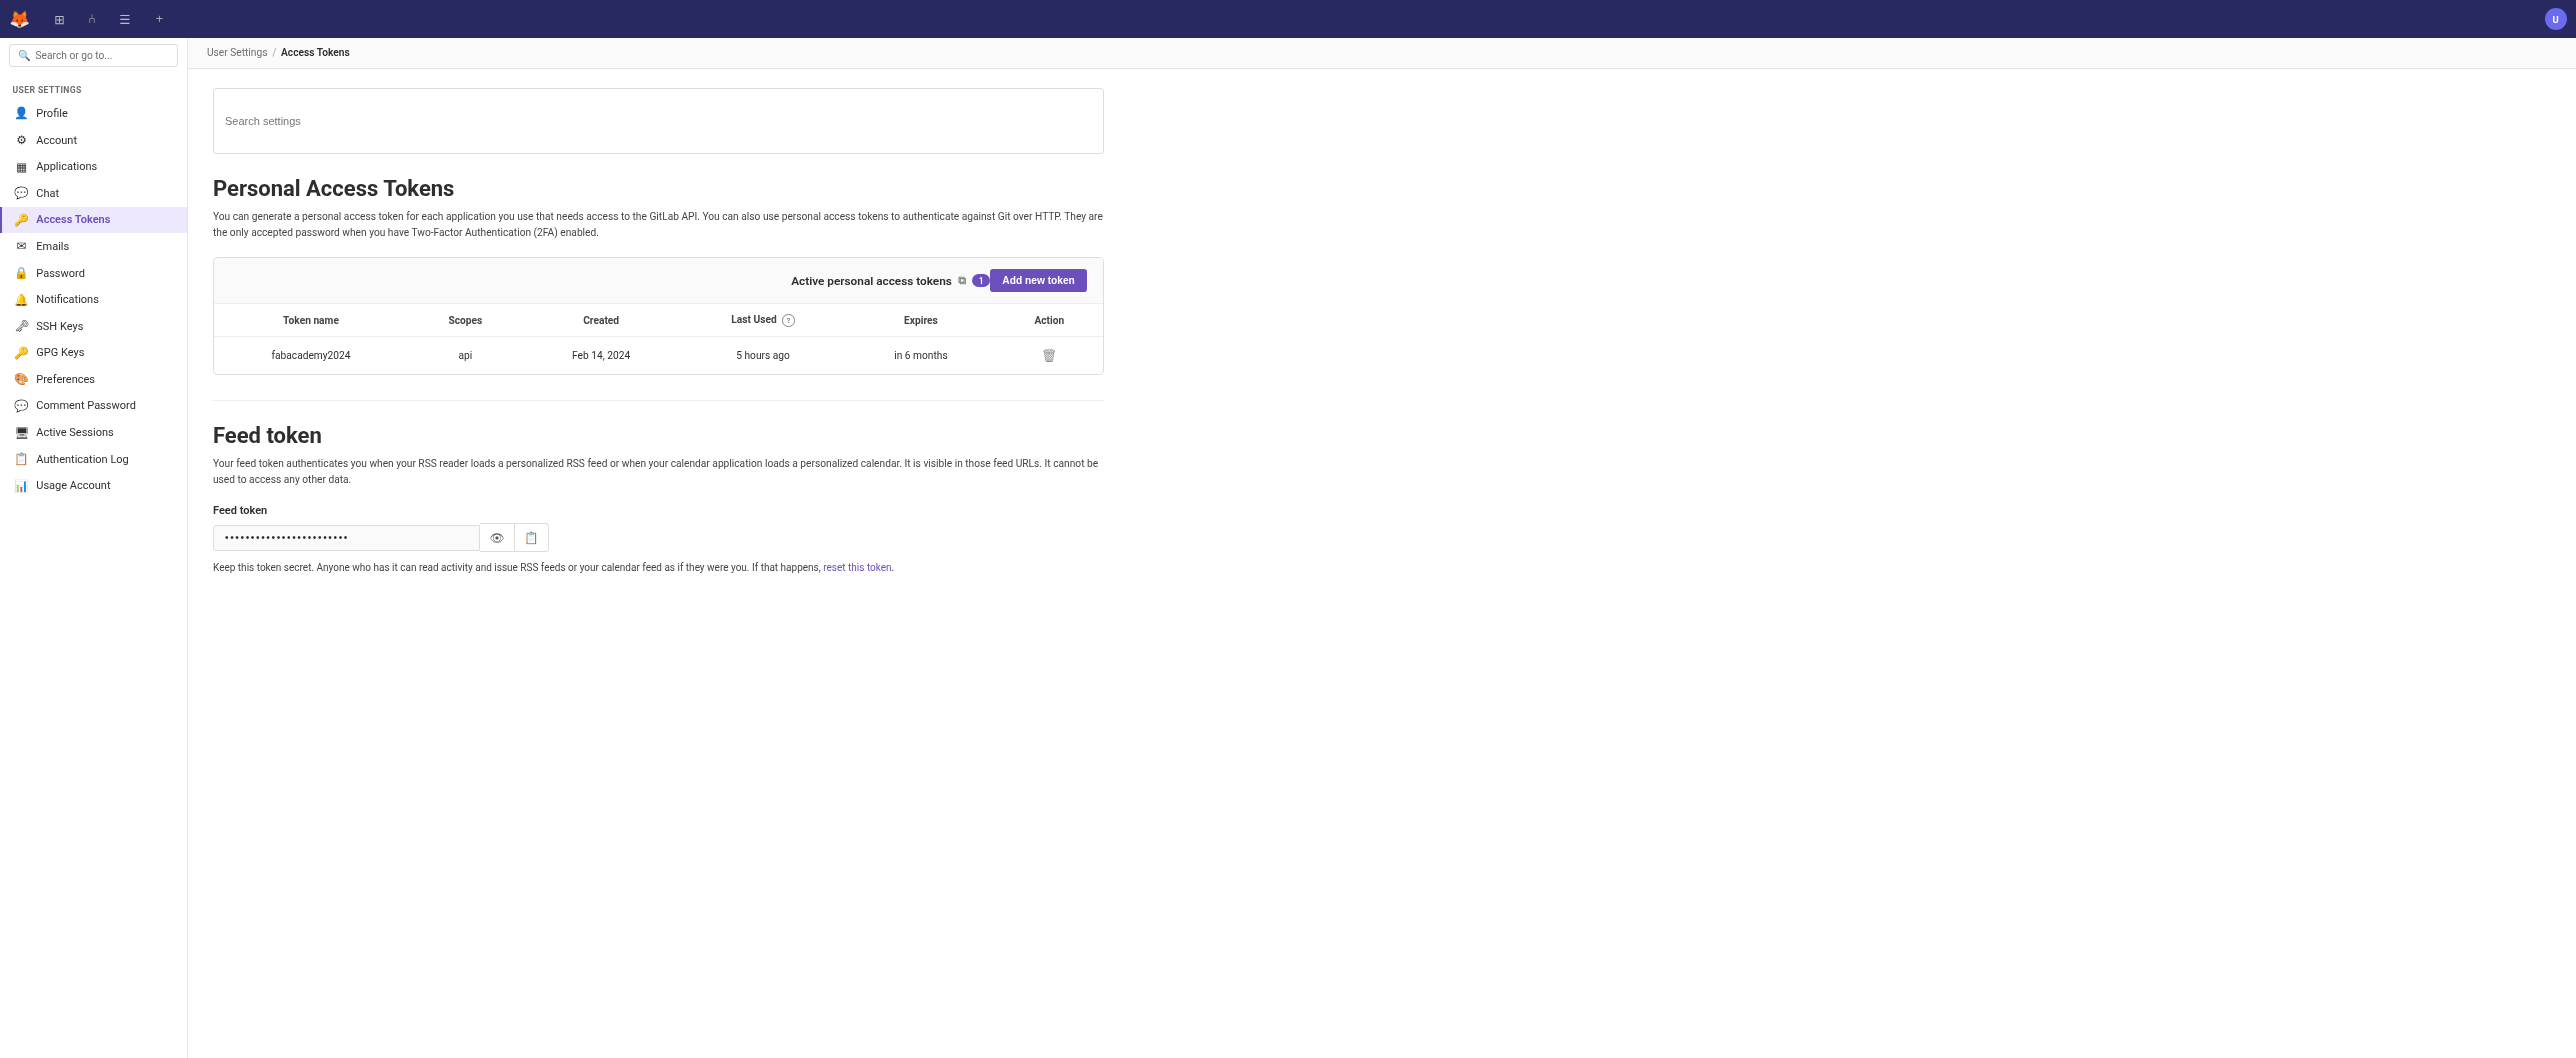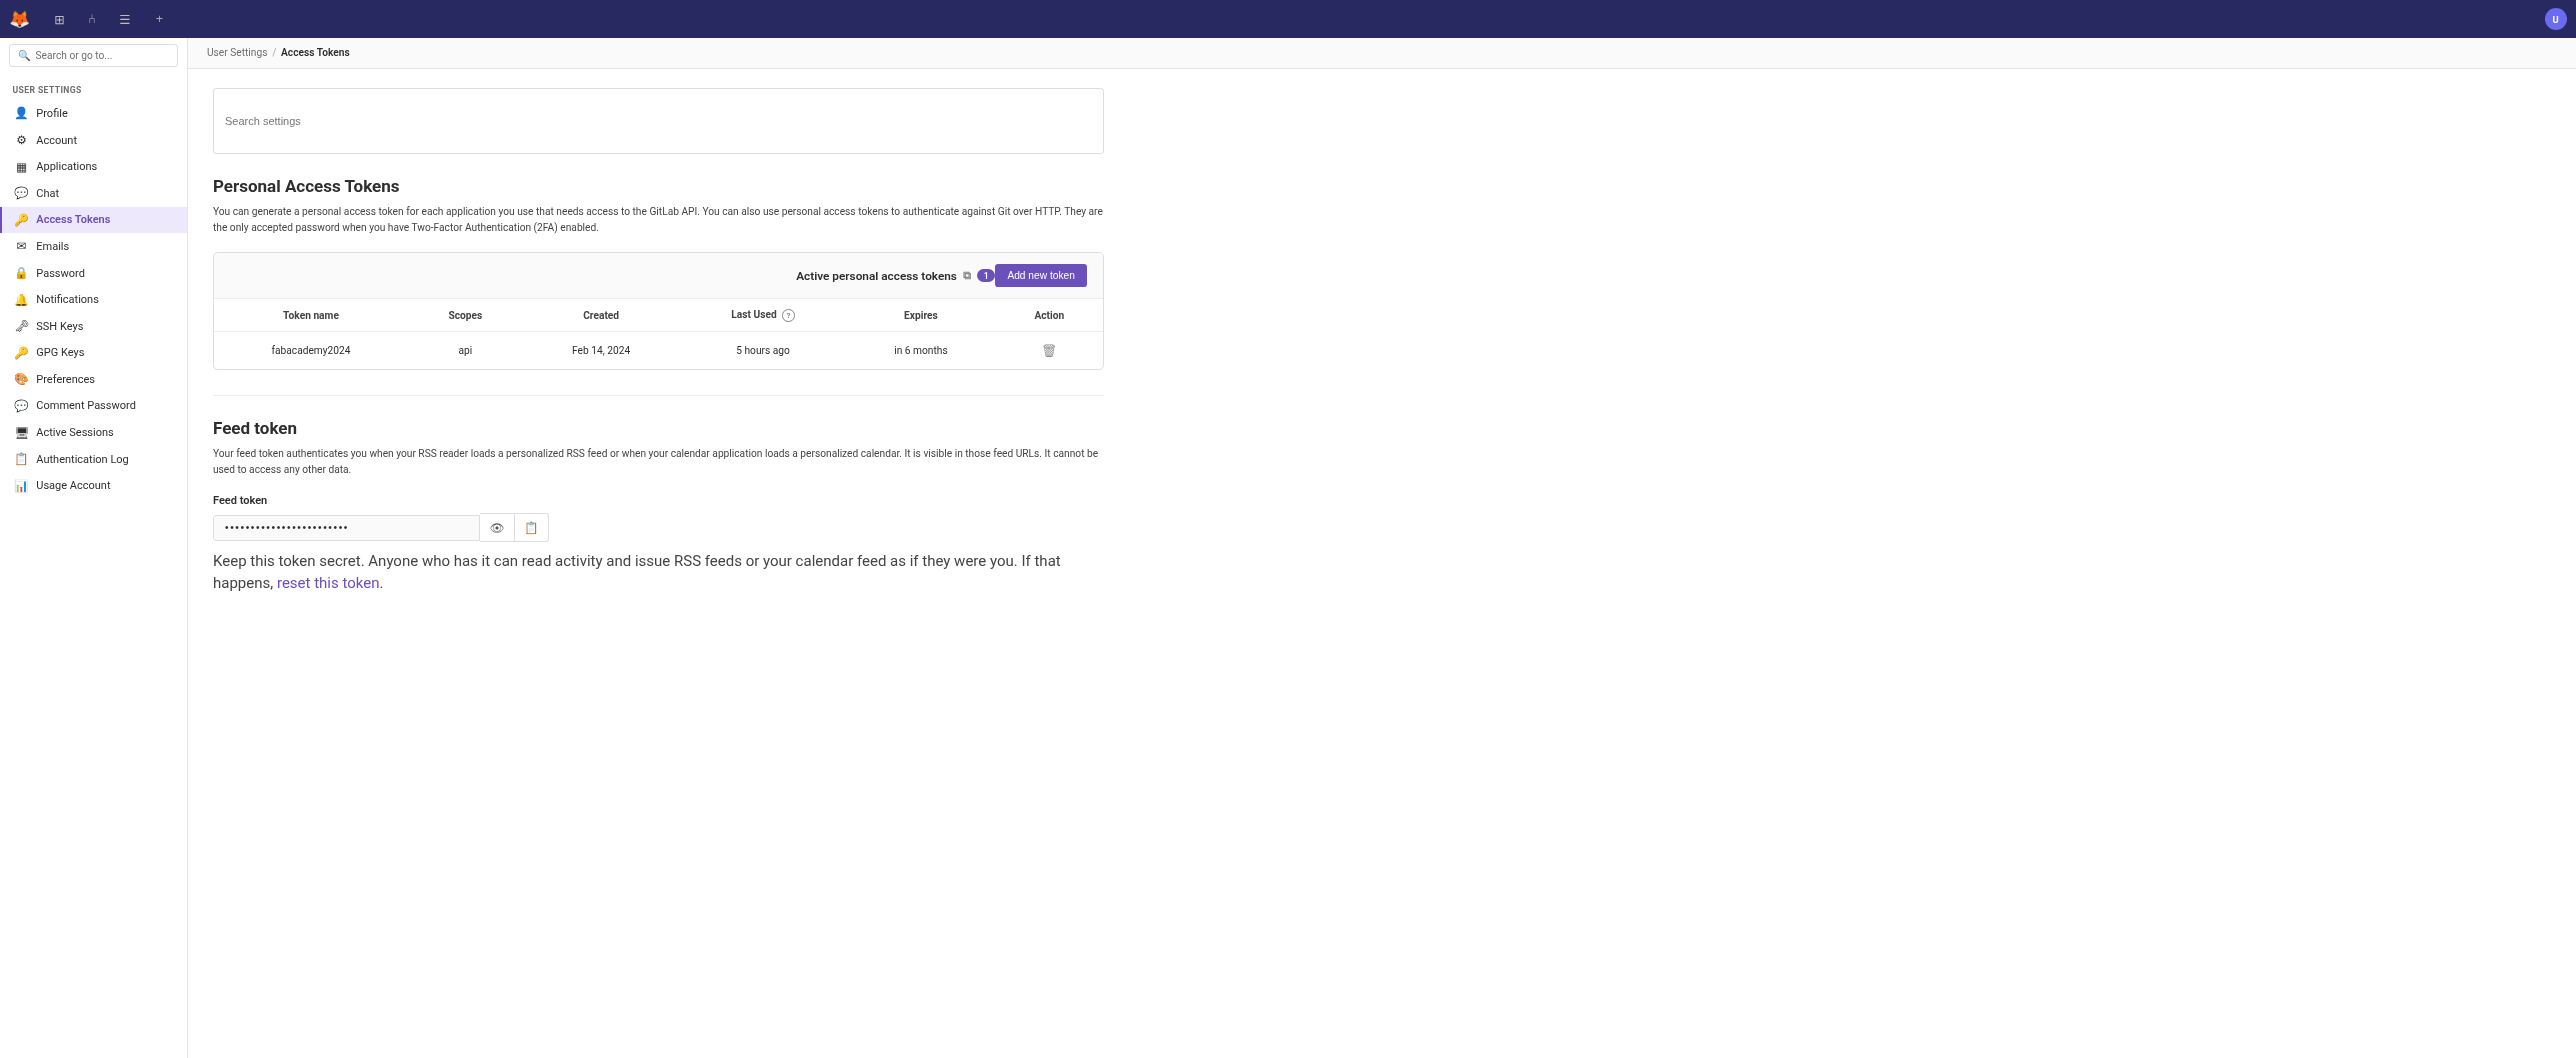--- a/index.html
+++ b/index.html
@@ -28,45 +28,45 @@
     .main { flex: 1; overflow-y: auto; }
     .breadcrumb { display: flex; align-items: center; gap: 4.7px; padding: 9.4px 19px; font-size: 10.2px; color: #6e6e6e; border-bottom: 0.8px solid #e5e5e5; background: #fafafa; }
     .breadcrumb-link { color: #6e6e6e; text-decoration: none; }
     .breadcrumb-sep { color: #aaa; }
     .breadcrumb-current { color: #2e2e2e; font-weight: 600; }
 
     .content { padding: 19px 25px; max-width: 941px; }
 
     .search-settings { width: 100%; border: 0.8px solid #ddd; border-radius: 3.1px; padding: 26px 11px; font-size: 11px; color: #6e6e6e; margin-bottom: 22px; }
 
-    h2 { font-size: 17px; font-weight: 700; margin-bottom: 7.8px; }
+    h2 { font-size: 22px; font-weight: 700; margin-bottom: 7.8px; }
     .section-desc { font-size: 10.2px; color: #444; line-height: 1.6; margin-bottom: 15.7px; }
 
     .card { border: 0.8px solid #ddd; border-radius: 4.7px; margin-bottom: 25px; }
     .card-header { display: flex; align-items: center; justify-content: flex-end; padding: 11px 15.7px; border-bottom: 0.8px solid #eee; background: #fafafa; border-radius: 4.7px 4.7px 0 0; }
     .card-header-title { display: flex; align-items: center; gap: 6.3px; font-weight: 600; font-size: 11.8px; }
     .badge { background: #6b4fbb; color: #fff; border-radius: 9.4px; font-size: 8.6px; padding: 1.6px 6.3px; font-weight: 600; }
-    .btn-primary { background: #6b4fbb; color: #fff; border: none; border-radius: 3.1px; padding: 6.3px 12.5px; font-size: 10.2px; cursor: pointer; font-weight: 400; }
+    .btn-primary { background: #6b4fbb; color: #fff; border: none; border-radius: 3.1px; padding: 6.3px 12.5px; font-size: 10.2px; cursor: pointer; font-weight: 700; }
 
     table { width: 100%; border-collapse: collapse; }
     th { text-align: center; padding: 9.4px 15.7px; font-size: 10.2px; font-weight: 700; color: #444; border-bottom: 0.8px solid #eee; background: #fff; }
     td { padding: 11px 15.7px; font-size: 10.2px; border-bottom: 0.8px solid #f0f0f0; text-align: center; }
     tr:last-child td { border-bottom: none; }
     .action-icon { color: #888; cursor: pointer; font-size: 12.5px; }
 
     .info-icon { display: inline-flex; align-items: center; justify-content: center; width: 12.5px; height: 12.5px; border-radius: 50%; border: 0.8px solid #888; font-size: 7.8px; color: #888; cursor: pointer; margin-left: 3.1px; }
 
     
     .feed-token-section { margin-top: 6.3px; }
     .feed-token-label { font-weight: 600; font-size: 11px; margin-bottom: 6.3px; }
     .token-input-group { display: flex; align-items: center; gap: 0; margin-bottom: 7.8px; }
     .token-input { border: 0.8px solid #ddd; border-radius: 3.1px 0 0 3.1px; padding: 6.3px 11px; font-size: 10.2px; width: 267px; background: #fafafa; color: #2e2e2e; letter-spacing: 1.6px; }
     .token-btn { border: 0.8px solid #ddd; border-left: none; background: #fff; padding: 6.3px 9.4px; cursor: pointer; font-size: 11.8px; color: #555; display: flex; align-items: center; }
     .token-btn:last-child { border-radius: 0 3.1px 3.1px 0; }
-    .feed-token-hint { font-size: 15px; color: #444; line-height: 1.5; }
+    .feed-token-hint { font-size: 10px; color: #444; line-height: 1.5; }
     .feed-token-hint a { color: #6b4fbb; text-decoration: none; }
 
     .section-divider { border: none; border-top: 0.8px solid #eee; margin: 22px 0; }
   </style>
 </head>
 <body>
 
 <div class="topbar">
   <span class="topbar-logo">🦊</span>
   <div class="topbar-tabs">

